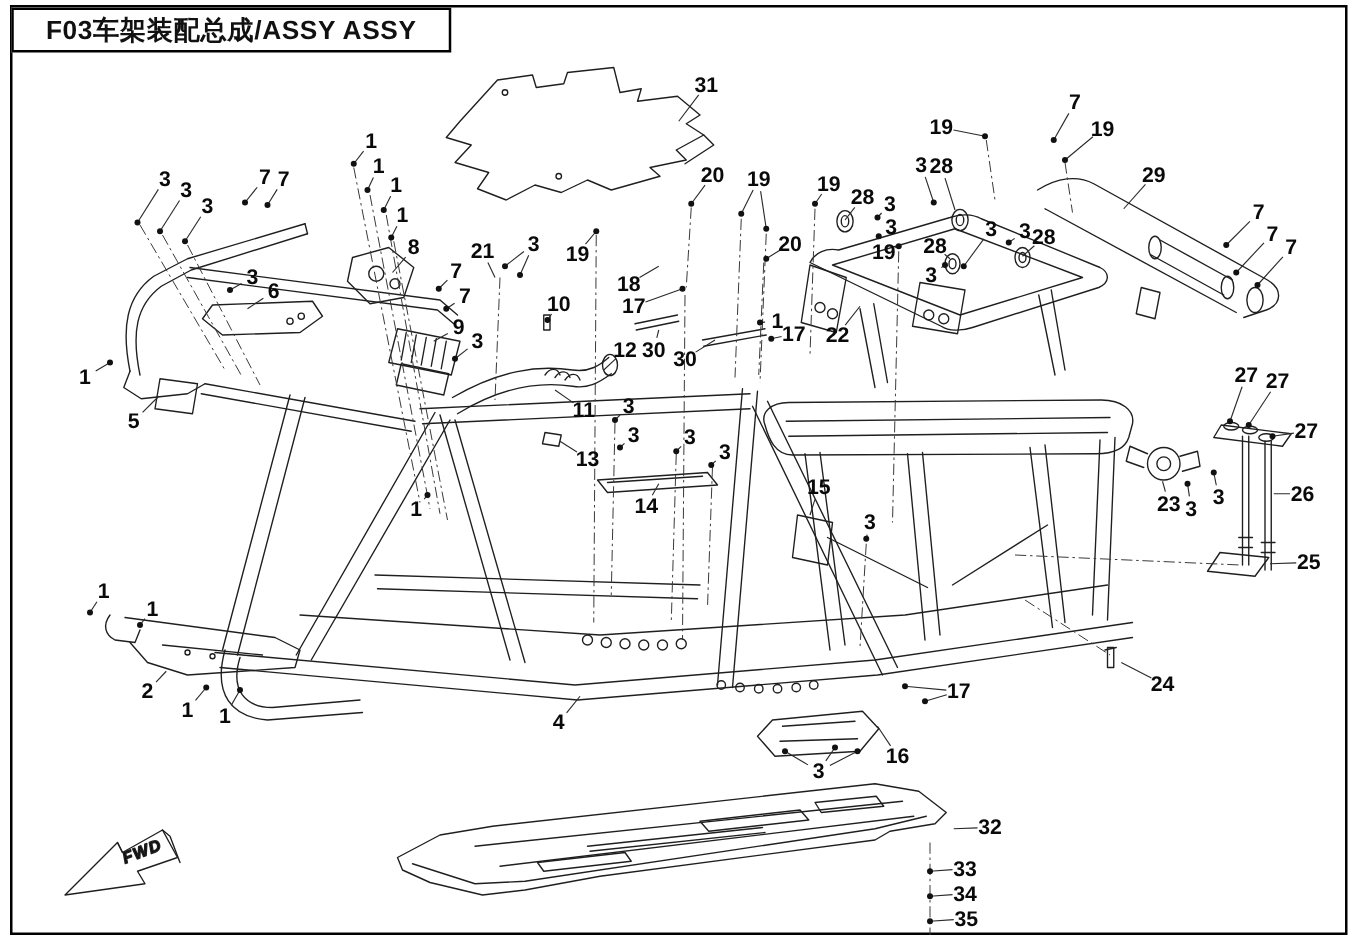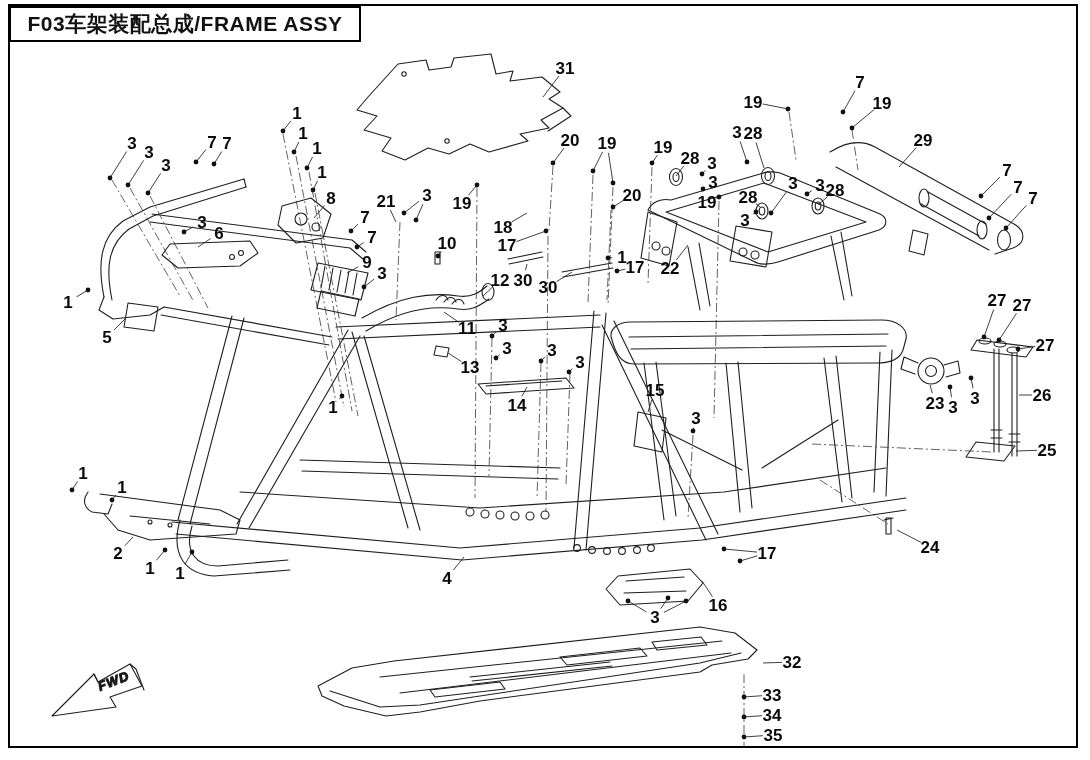--- a/index.html
+++ b/index.html
@@ -18,21 +18,21 @@
   .dot{fill:#111;stroke:none;}
   .callout{font-family:"Liberation Sans",sans-serif;font-weight:bold;font-size:17px;fill:#0a0a0a;}
   .fwd-text{font-family:"Liberation Sans",sans-serif;font-weight:bold;font-style:italic;
        font-size:13px;fill:#0a0a0a;letter-spacing:1px;}
 </style>
 </head>
 <body>
 
 <div class="page-border"></div>
 <div class="title-box">
-  <span>F03车架装配总成/FRAME ASSY</span>
+  <span>F03车架装配总成/ASSY ASSY</span>
 </div>
 
 <svg id="diagram-svg" width="1090" height="760" viewBox="0 0 1090 760">
 
   <g class="art">
     <path d="M368,97 L398,64 426,60 429,70 451,67 454,58 491,54 496,74 513,71 510,81 542,77 560,92 549,99 563,108 541,120 549,128 520,134 528,141 489,152 470,144 449,154 428,148 405,160 382,151 391,138 364,130 377,116 357,110 Z"></path>
     <path d="M563,108 L571,116 548,131"></path>
     <circle cx="404" cy="74" r="2.2"></circle>
       <circle cx="447" cy="141" r="2.2"></circle>
   </g>

